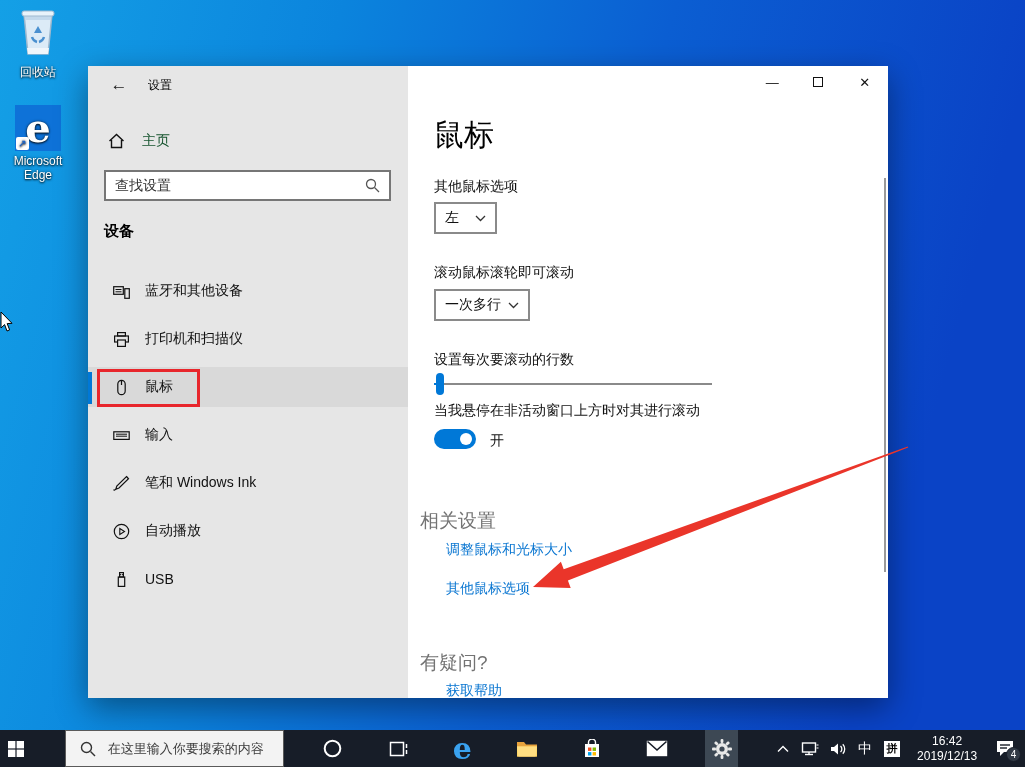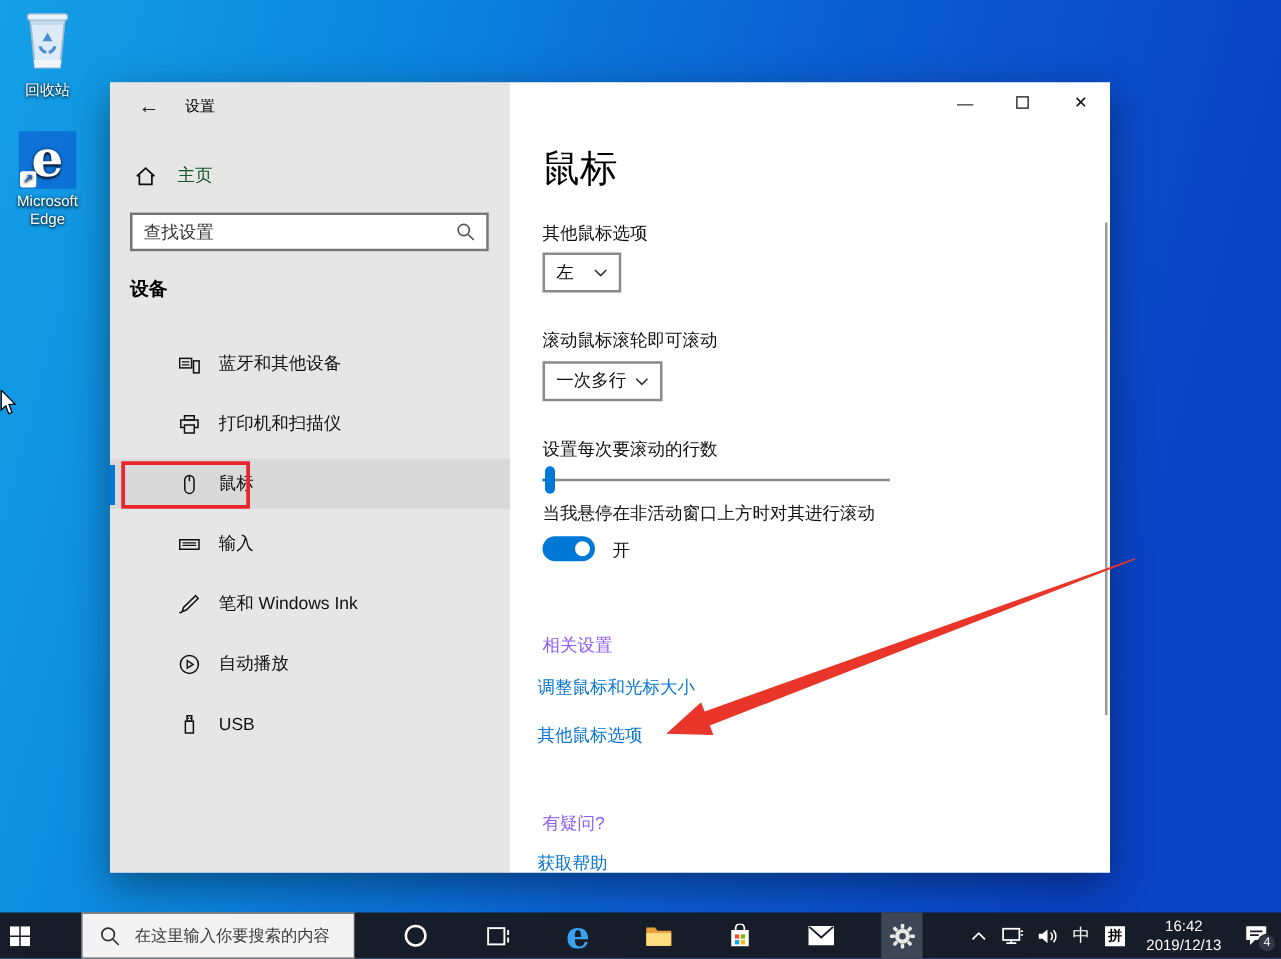--- a/index.html
+++ b/index.html
@@ -26,21 +26,21 @@
     display:flex; align-items:center; justify-content:center; cursor:default; }
   .win-title { position:absolute; left:60px; top:11px; font-size:12px; color:#000; }
   .home-row { position:absolute; left:0; top:57px; width:320px; height:36px; display:flex; align-items:center; }
   .home-row .nav-ic { margin-left:20px; }
   .home-row .lbl { margin-left:17px; font-size:14px; color:#14532d; }
   .search-box { position:absolute; left:16px; top:104px; width:287px; height:31px; background:#fff;
     border:2px solid #767676; display:flex; align-items:center;font-family:Liberation Serif, serif; }
   .search-box .ph { margin-left:9px; font-size:14px; color:#333; flex:1; }
   .search-box svg { margin-right:9px; }
   .side-heading { position:absolute; left:16px; top:156px; font-size:15px; font-weight:bold; color:#000; }
-  .nav-item { position:absolute; left:0; width:380px; height:40px; display:flex; align-items:center;padding-left:30px; }
+  .nav-item { position:absolute; left:0; width:380px; height:40px; display:flex; align-items:center; }
   .nav-item .nav-ic { margin-left:25px; width:17px; display:flex; justify-content:center; }
   .nav-item .lbl { margin-left:15px; font-size:14px; color:#111; }
   .nav-item.selected { background:#d9d9d9; }
   .accent-bar { position:absolute; left:0; top:306px; width:4px; height:32px; background:#0078d7; }
   .red-box { position:absolute; left:9px; top:303px; width:103px; height:38px; border:3px solid #e8262c; z-index:6; }
   
   .content { position:absolute; left:320px; top:0; width:480px; height:632px; background:#fff; }
   .caption-btns { position:absolute; left:661px; top:0; width:139px; height:32px; display:flex; z-index:5; }
   .cap-btn { width:46.3px; height:32px; display:flex; align-items:center; justify-content:center;
     font-size:13px; color:#111; }
@@ -48,22 +48,22 @@
   .page-title { position:absolute; left:26px; top:49px; font-size:30px; font-weight:300; color:#000; }
   .field-label { position:absolute; left:26px; font-size:14px; color:#111; }
   .dropdown { position:absolute; left:26px; height:32px; background:#fff; border:2px solid #8a8a8a;
     display:flex; align-items:center; justify-content:space-between; padding:0 9px; font-size:14px; color:#111; }
   .slider { position:absolute; left:26px; top:307px; width:278px; height:22px; }
   .slider .track { position:absolute; left:0; right:0; top:10px; height:2px; background:#8a8a8a; }
   .slider .fill { position:absolute; left:0; top:10px; height:2px; width:5px; background:#0078d7; }
   .slider .thumb { position:absolute; left:2px; top:0; width:8px; height:22px; border-radius:4px; background:#0078d7; }
   .toggle { position:absolute; left:26px; top:363px; width:42px; height:20px; border-radius:10px; background:#0078d7; }
   .toggle .knob { position:absolute; right:4px; top:4px; width:12px; height:12px; border-radius:50%; background:#fff; }
-  .section-heading { position:absolute; left:26px; font-size:14px; color:#8b5cf6; }
-  .link { position:absolute; left:22px; font-size:14px; color:#0a76d1; cursor:pointer; }
+  .section-heading { position:absolute; left:12px; font-size:19px; color:#737373; }
+  .link { position:absolute; left:38px; font-size:14px; color:#0a76d1; cursor:pointer; }
   .scrollbar { position:absolute; left:796px; top:112px; width:2px; height:394px; background:#9a9a9a; }
   
   .red-arrow { position:absolute; left:525px; top:440px; z-index:9; pointer-events:none; }
   
   .cursor { position:absolute; left:0px; top:312px; z-index:10; }
   
   .taskbar { position:absolute; left:0; top:730px; width:1025px; height:37px; background:#171d28;
     display:flex; align-items:stretch; z-index:20;gap:32px; }
   .tb-btn { width:48px; display:flex; align-items:center; justify-content:center; }
   .tb-search { width:320px; background:#f3f3f3; border:1px solid #5a5a5a; display:flex; align-items:center; }

